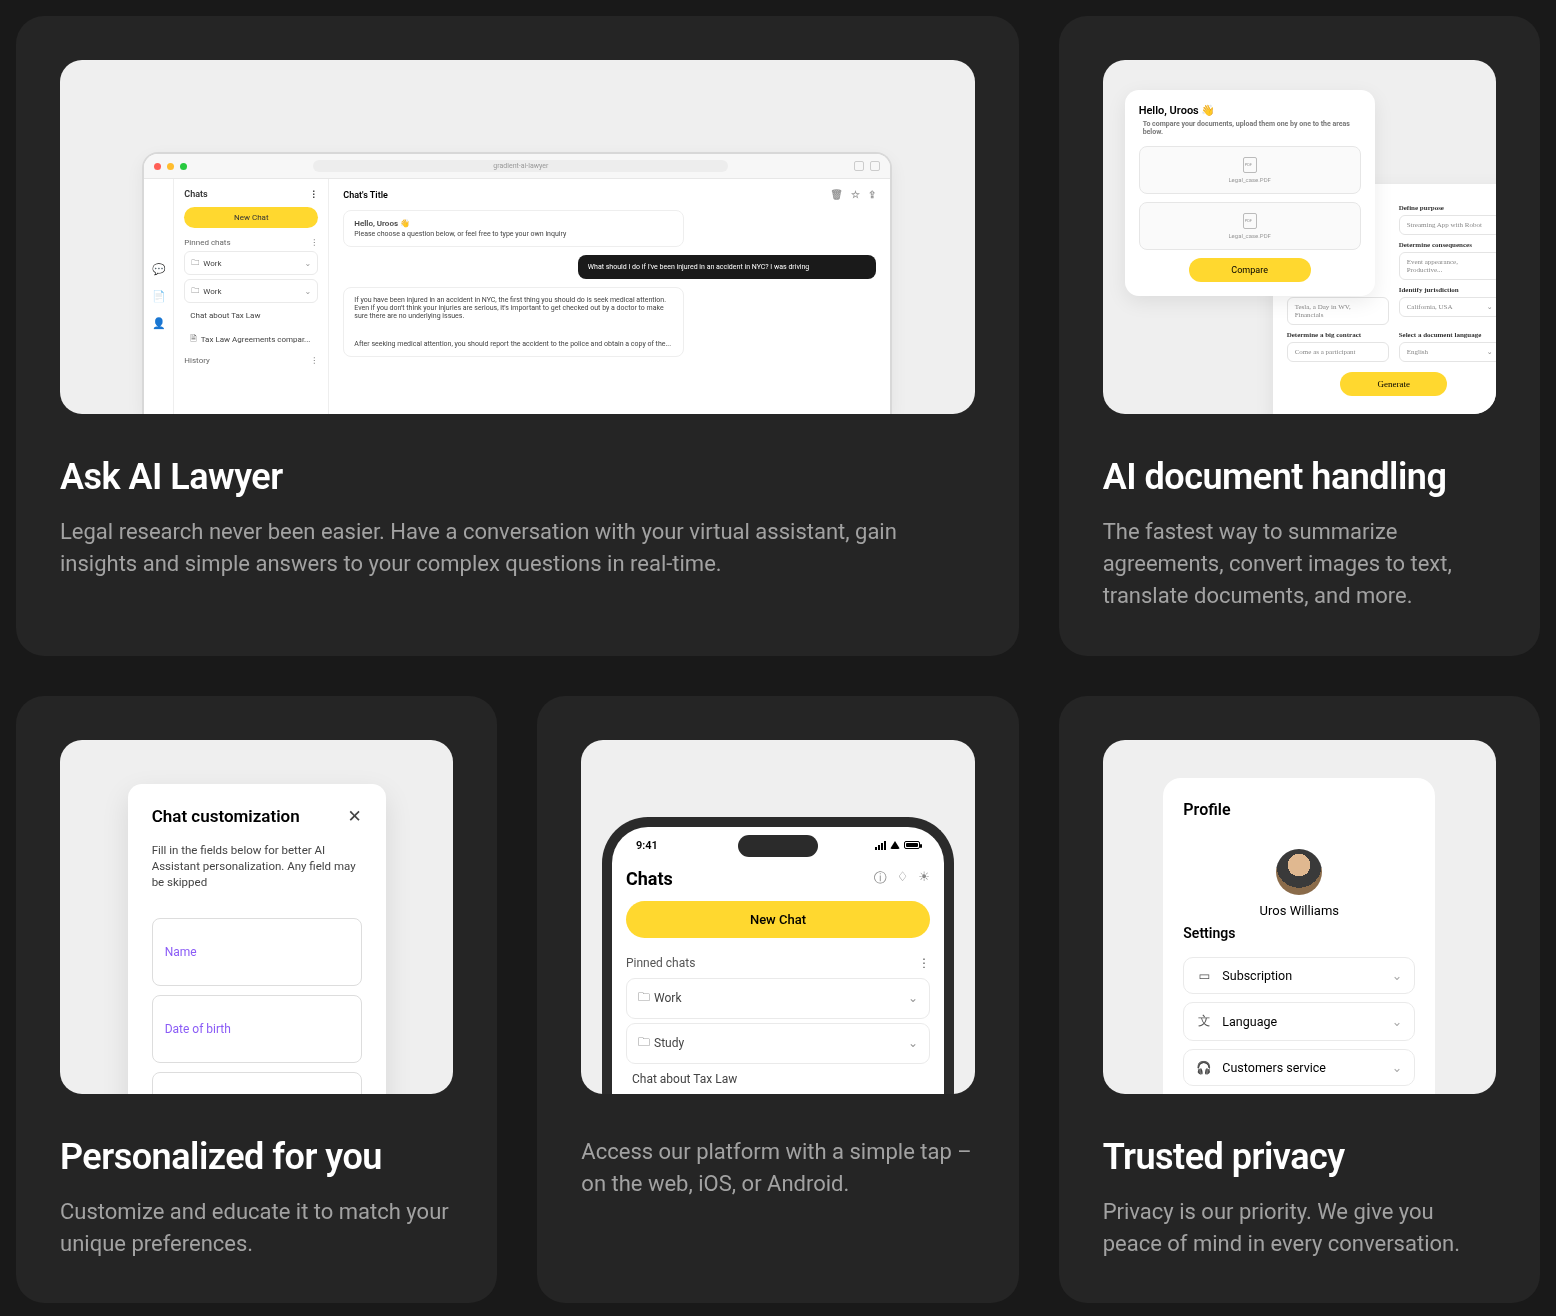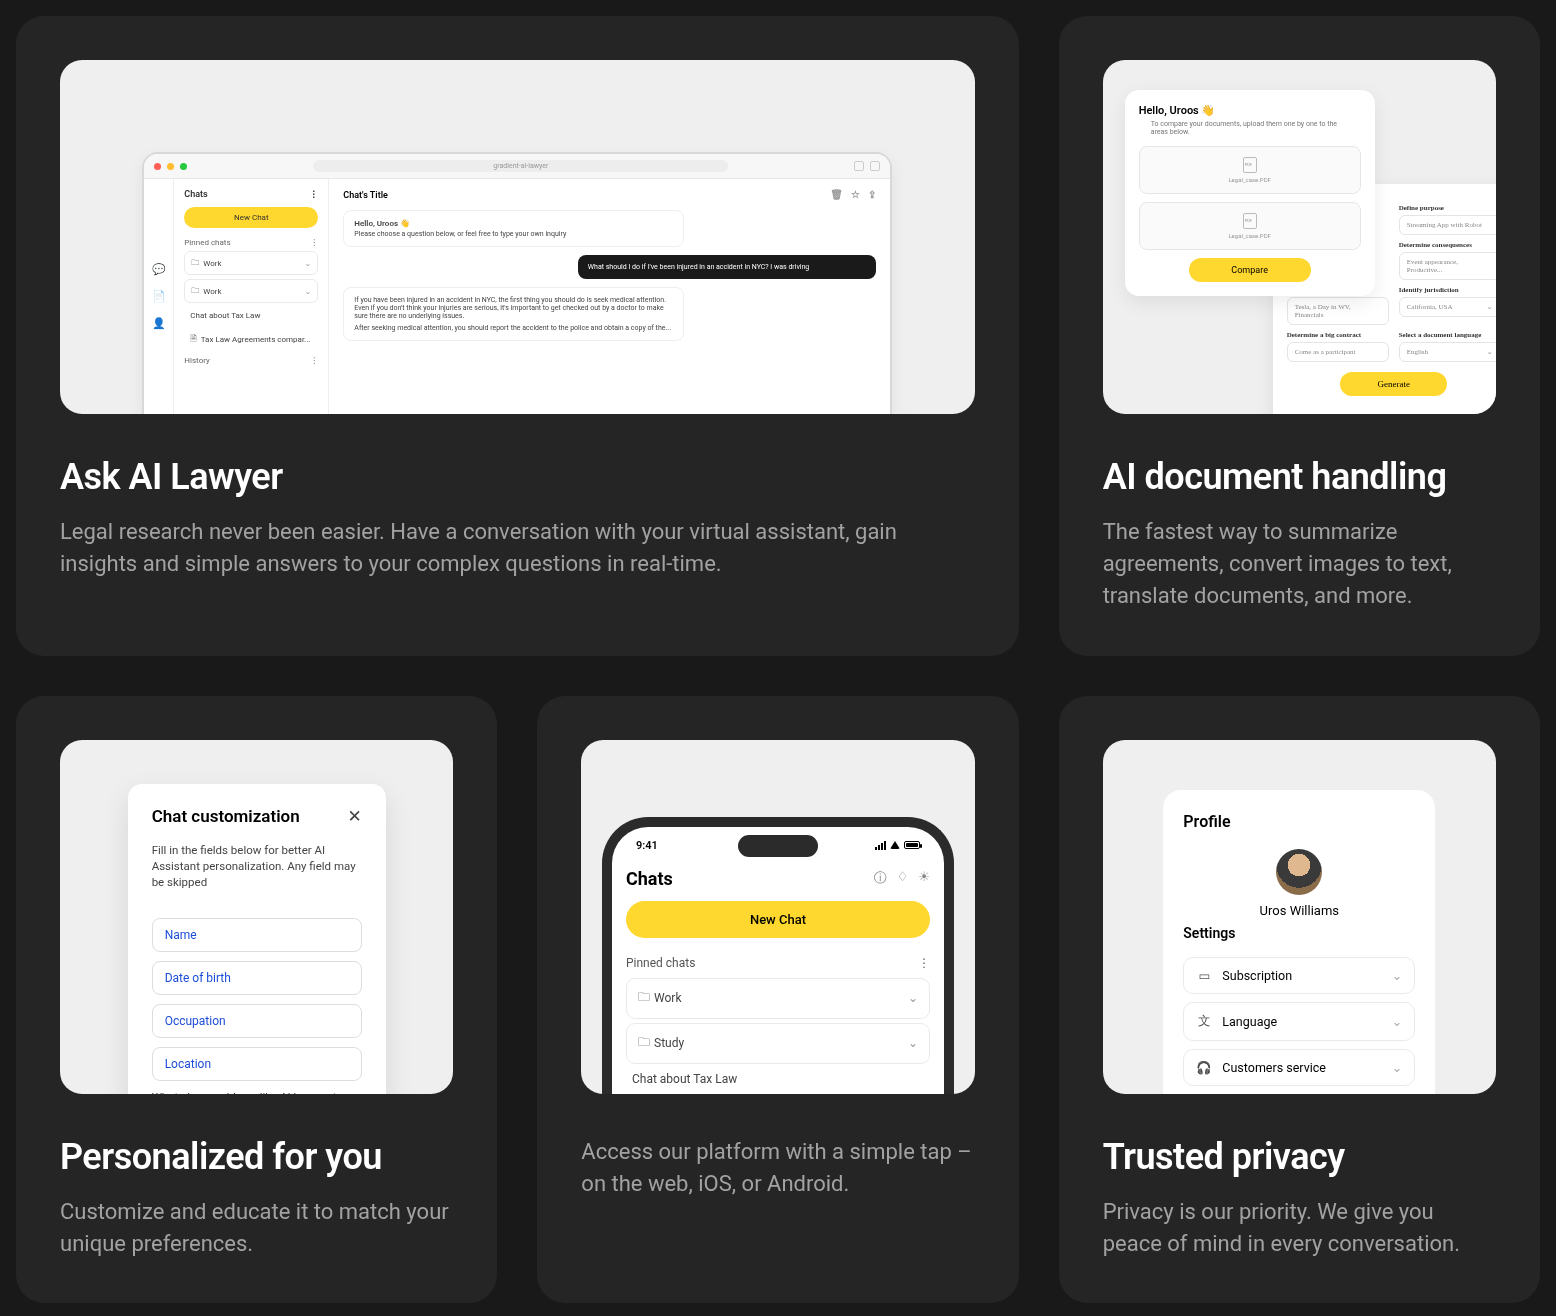--- a/index.html
+++ b/index.html
@@ -158,21 +158,21 @@
   .doc-panel {
     position: absolute;
     background: #fff;
     border-radius: 14px;
     box-shadow: 0 6px 20px rgba(0,0,0,.08);
     padding: 14px;
   }
   .doc-panel.front { top: 30px; left: 22px; width: 250px; }
   .doc-panel.back { top: 124px; left: 170px; width: 242px; font-family: Liberation Serif, serif; }
   .doc-panel .hi { font-size: 11px; font-weight: 600; }
-  .doc-panel .sub { font-size: 7px; color: #777; margin: 3px 12px 10px; }
+  .doc-panel .sub { font-size: 7px; color: #777; margin: 3px 4px 10px; font-weight: bold; }
   .upload-box {
     border: 1px solid #e6e6e6;
     background: #fafafa;
     border-radius: 8px;
     display: flex;
     flex-direction: column;
     align-items: center;
     justify-content: center;
     padding: 10px 0;
     margin-bottom: 8px;
@@ -210,23 +210,23 @@
     padding: 22px 24px 0;
     margin-top: 44px;
   }
   .modal-head { display: flex; justify-content: space-between; align-items: center; margin-bottom: 16px; }
   .modal-head h3 { font-size: 17px; font-weight: 600; }
   .modal-head .x { font-size: 17px; color: #444; }
   .modal .desc { font-size: 11.5px; color: #444; line-height: 1.4; margin-bottom: 28px; }
   .m-field {
     border: 1px solid #ddd;
     border-radius: 8px;
-    padding: 9px 12px;
+    padding: 26px 12px;
     font-size: 12px;
-    color: #1d4ed8;
+    color: #8b5cf6;
     margin-bottom: 9px;
   }
   .modal .q { font-size: 11.5px; color: #444; margin-top: 6px; }
 
   
   .phone {
     width: 352px;
     background: #fff;
     border: 10px solid #2b2b2b;
     border-bottom: none;
@@ -254,21 +254,21 @@
   .phone .item-row { font-size: 12px; }
 
   
   .profile-panel {
     background: #fff;
     border-radius: 18px 18px 0 0;
     width: 272px;
     padding: 22px 20px 0;
     margin-top: 44px;
   }
-  .profile-panel h3 { font-size: 16px; font-weight: 600; margin-bottom: 18px; }
+  .profile-panel h3 { font-size: 16px; font-weight: 600; margin-bottom: 30px; }
   .avatar { width: 46px; height: 46px; border-radius: 50%; background: radial-gradient(circle at 50% 35%, #e0b890 0 30%, #3a3a3a 30% 60%, #8a6b4a 60% 100%); margin: 0 auto 8px; }
   .profile-name { text-align: center; font-size: 13px; margin-bottom: 7px; }
   .settings-title { font-size: 14px; font-weight: 600; margin-bottom: 16px; }
   .setting-row {
     border: 1px solid #eaeaea;
     border-radius: 10px;
     padding: 10px 12px;
     display: flex;
     align-items: center;
     gap: 10px;
@@ -340,21 +340,21 @@
                 <span>☆</span>
                 <span>⇪</span>
               </div>
             </div>
             <div class="bubble">
               <div class="hi">Hello, Uroos 👋</div>
               <div>Please choose a question below, or feel free to type your own inquiry</div>
             </div>
             <div class="bubble dark">What should I do if I've been injured in an accident in NYC? I was driving</div>
             <div class="bubble">
-              <div style="margin-bottom:4px">If you have been injured in an accident in NYC, the first thing you should do is seek medical attention. Even if you don't think your injuries are serious, it's important to get checked out by a doctor to make sure there are no underlying issues.</div>
+              <div style="margin-bottom:20px">If you have been injured in an accident in NYC, the first thing you should do is seek medical attention. Even if you don't think your injuries are serious, it's important to get checked out by a doctor to make sure there are no underlying issues.</div>
               <div>After seeking medical attention, you should report the accident to the police and obtain a copy of the...</div>
             </div>
           </div>
         </div>
       </div>
     </div>
     <h2>Ask AI Lawyer</h2>
     <p>Legal research never been easier. Have a conversation with your virtual assistant, gain insights and simple answers to your complex questions in real-time.</p>
   </div>
 

